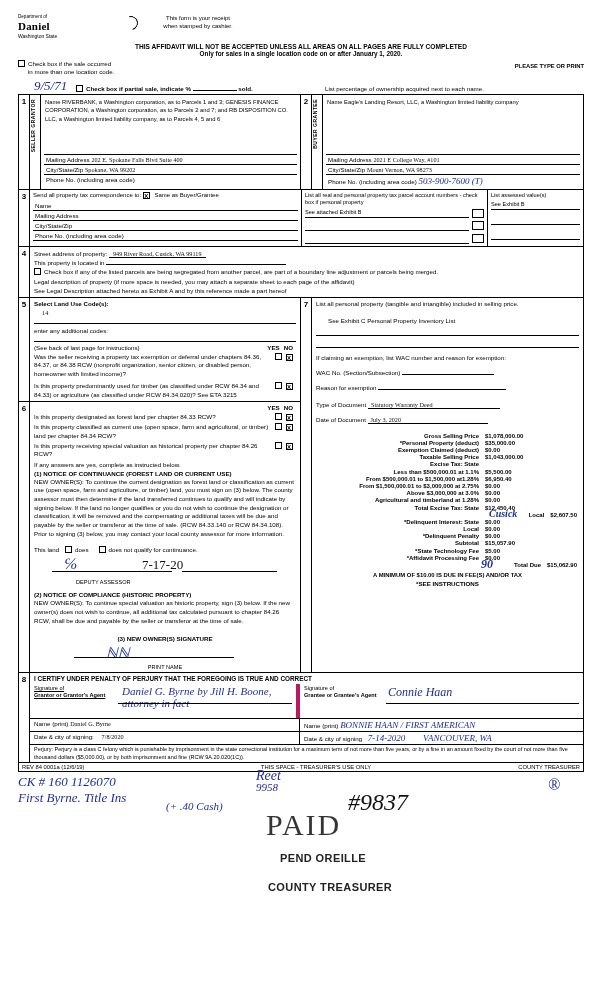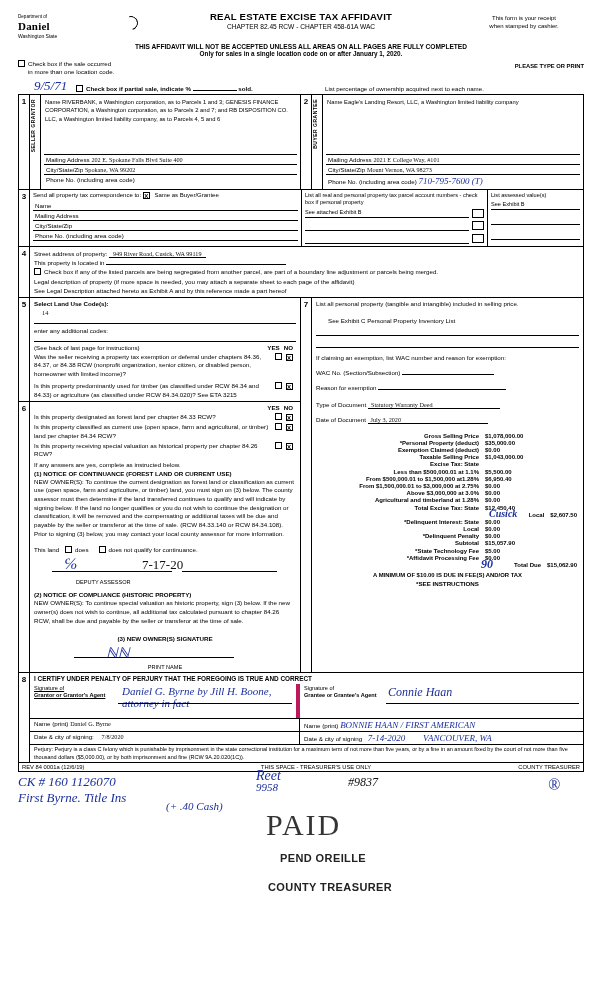--- a/index.html
+++ b/index.html
@@ -73,24 +73,20 @@
 
 <div class="page">
 
   <div class="hdr">
     <div class="logo">
       <div class="logo-swirl"></div>
       <div class="dept">Department of</div>
       <div class="rev">Daniel</div>
       <div class="wa">Washington State</div>
     </div>
-    <div class="title-wrap">
-      <div class="title1">REAL ESTATE EXCISE TAX AFFIDAVIT</div>
-      <div class="title2">CHAPTER 82.45 RCW - CHAPTER 458-61A WAC</div>
-    </div>
     <div class="receipt">
       <div>This form is your receipt</div>
       <div>when stamped by cashier.</div>
     </div>
   </div>
   <div class="warn">THIS AFFIDAVIT WILL NOT BE ACCEPTED UNLESS ALL AREAS ON ALL PAGES ARE FULLY COMPLETED</div>
   <div class="warn2">Only for sales in a single location code on or after January 1, 2020.</div>
 
   <div class="row" style="margin-top:3px; align-items:flex-start;">
     <div style="width:340px;">
@@ -128,21 +124,21 @@
     </div>
     <div class="halfbox right">
       <div class="num">2</div>
       <div class="sidelbl">
         <div class="vert">BUYER GRANTEE</div>
       </div>
       <div class="content">
         <div style="min-height:58px; line-height:1.45; font-size:5.8px; border-bottom:1px solid #000; padding:1px;">Name Eagle's Landing Resort, LLC, a Washington limited liability company</div>
         <div class="fline"><span>Mailing Address</span> <span class="handblk">2021 E College Way, #101</span></div>
         <div class="fline"><span>City/State/Zip</span> <span class="handblk">Mount Vernon, WA 98273</span></div>
-        <div class="noline"><span>Phone No. (including area code)</span> <span class="scribble" style="font-size:9px;">710-795-7600 (T)</span></div>
+        <div class="noline"><span>Phone No. (including area code)</span> <span class="scribble" style="font-size:9px;">503-900-7600 (T)</span></div>
       </div>
     </div>
   </div>
 
   <div class="sec3">
     <div class="num">3</div>
     <div style="width:272px; border-right:1px solid #000; padding:2px 3px;">
       <div style="font-size:6px;">
         <span>Send all property tax correspondence to:</span>
         <span class="cbx">X</span>
@@ -429,21 +425,21 @@
     <div style="flex:1; text-align:center; padding:1px 3px;">THIS SPACE - TREASURER'S USE ONLY</div>
     <div style="width:120px; text-align:right; padding:1px 3px;">COUNTY TREASURER</div>
   </div>
 
   <div style="position:relative; height:40px;">
     <div class="scribble" style="position:absolute; left:0px; top:2px; font-size:13px;">CK # 160 1126070</div>
     <div class="scribble" style="position:absolute; left:0px; top:18px; font-size:13px;">First Byrne. Title Ins</div>
     <div class="scribble" style="position:absolute; left:148px; top:28px; font-size:11px;">(+ .40 Cash)</div>
     <div class="scribble" style="position:absolute; left:238px; top:-4px; font-size:14px;">Reet</div>
     <div class="scribble" style="position:absolute; left:238px; top:9px; font-size:11px;">9958</div>
-    <div class="scribble" style="position:absolute; left:330px; top:3px; font-size:12px; color:#111;">#9837</div>
+    <div class="scribble" style="position:absolute; left:330px; top:17px; font-size:24px; color:#111;">#9837</div>
     <div class="scribble" style="position:absolute; left:530px; top:4px; font-size:16px;">®</div>
   </div>
 
   <div class="paid">PAID</div>
   <div class="pend">PEND OREILLE</div>
   <div class="pend2">COUNTY TREASURER</div>
 
 </div>
 
 </body></html>

